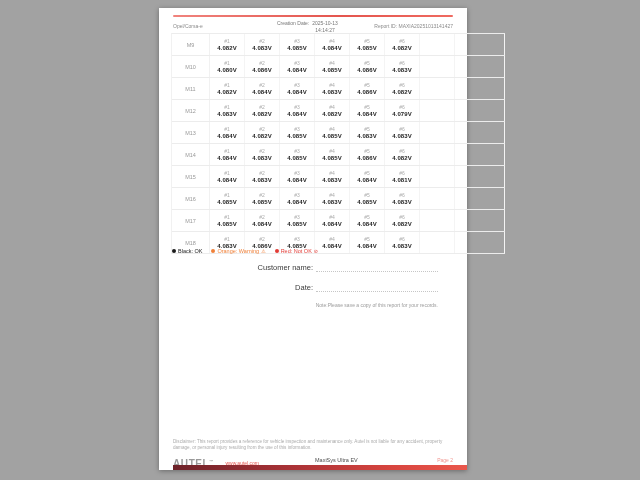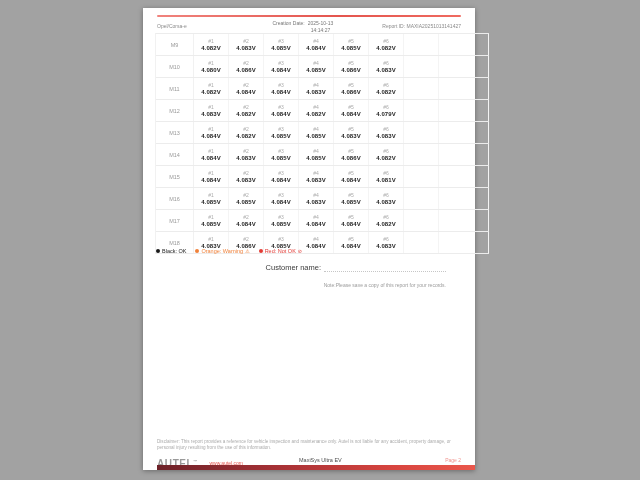--- a/index.html
+++ b/index.html
@@ -3,21 +3,21 @@
 <meta charset="utf-8">
 <style>
   html,body{margin:0;padding:0;}
   body{
     width:640px;height:480px;overflow:hidden;position:relative;
     background:#a2a2a2;
     font-family:"Liberation Sans", sans-serif;
     -webkit-font-smoothing:antialiased;
   }
   .page{
-    position:absolute;left:143px;top:8px;width:332px;height:462px;
+    position:absolute;left:159px;top:8px;width:308px;height:462px;
     background:#ffffff;box-shadow:0 1px 5px rgba(0,0,0,.35);
   }
   
   .topline{position:absolute;left:14px;right:14px;top:7px;height:2px;border-radius:1px;
     background:linear-gradient(90deg,#f0837d,#e4554e 60%,#ef6a60);}
   
   .hdr{position:absolute;left:14px;right:14px;top:11px;height:18px;font-size:5px;color:#8a8a8a;}
   .hdr .veh{position:absolute;left:0;top:4px;}
   .hdr .cdate{position:absolute;left:48%;transform:translateX(-50%);top:1px;display:flex;gap:3px;color:#777;}
   .hdr .cdate .dt{display:flex;flex-direction:column;align-items:center;line-height:1.3;}
@@ -385,20 +385,24 @@
       <span>Red: Not OK</span>
       <span class="mini-icon">⊘</span>
     </span>
   </div>
 
   <div class="form">
     <div class="frow">
       <span class="flabel">Customer name:</span>
       <span class="dots"></span>
     </div>
+    <div class="frow">
+      <span class="flabel">Date:</span>
+      <span class="dots"></span>
+    </div>
     <div class="note">Note:Please save a copy of this report for your records.</div>
   </div>
 
   <div class="disclaimer">Disclaimer: This report provides a reference for vehicle inspection and maintenance only. Autel is not liable for any accident, property damage, or personal injury resulting from the use of this information.</div>
 
   <div class="footer-row">
     <span class="autel"><span>AUTEL</span><sup>™</sup></span>
     <span class="site">www.autel.com</span>
     <span class="product">MaxiSys Ultra EV</span>
     <span class="pageno">Page 2</span>

